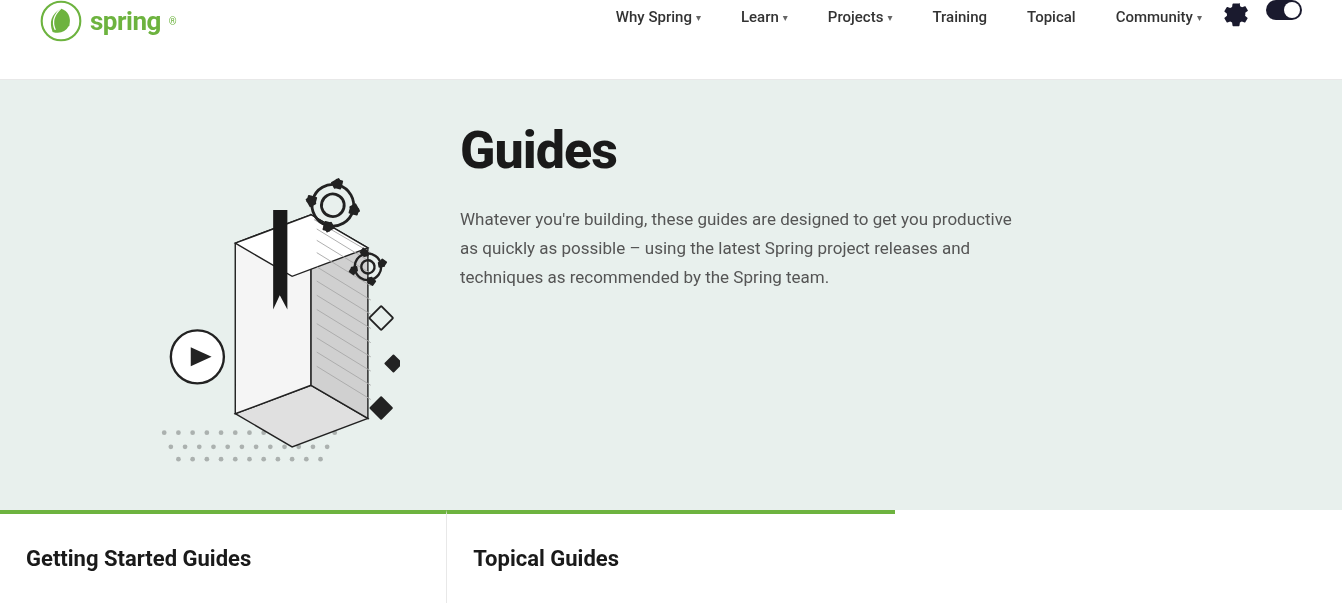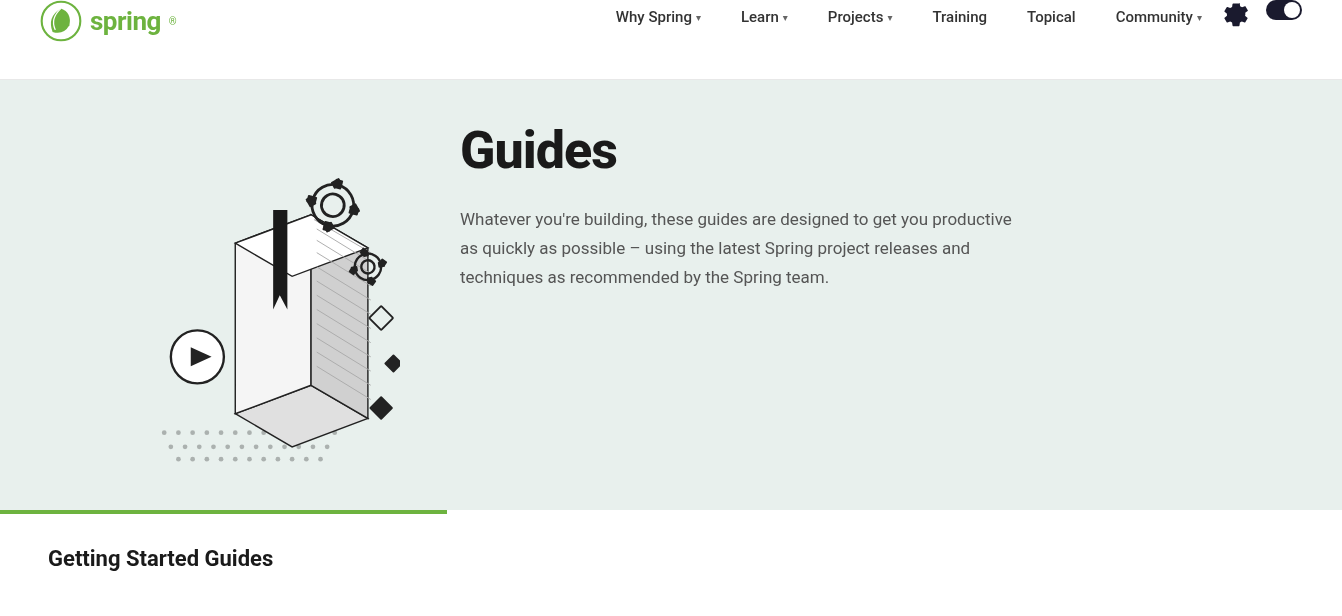--- a/index.html
+++ b/index.html
@@ -118,21 +118,21 @@
       color: #555;
     }
 
     
     .cards-section {
       background: #fff;
       display: grid;
       grid-template-columns: repeat(3, 1fr);
     }
     .card {
-      padding: 32px 48px;
+      padding: 32px 26px;
       border-top: 4px solid #6db33f;
       border-right: 1px solid #e8e8e8;
       background: #fff;
     }
     .card:last-child { border-right: none; }
     .card-title {
       font-size: 22px;
       font-weight: 700;
       color: #1a1a1a;
     }
@@ -291,13 +291,16 @@
   <div class="hero-text">
     <h1 class="hero-title">Guides</h1>
     <p class="hero-desc">Whatever you're building, these guides are designed to get you productive as quickly as possible – using the latest Spring project releases and techniques as recommended by the Spring team.</p>
   </div>
 </section>
 
 <section class="cards-section">
   <div class="card">
     <h2 class="card-title">Getting Started Guides</h2>
   </div>
+  <div class="card">
+    <h2 class="card-title">Topical Guides</h2>
+  </div>
 </section>
 
 </body></html>

